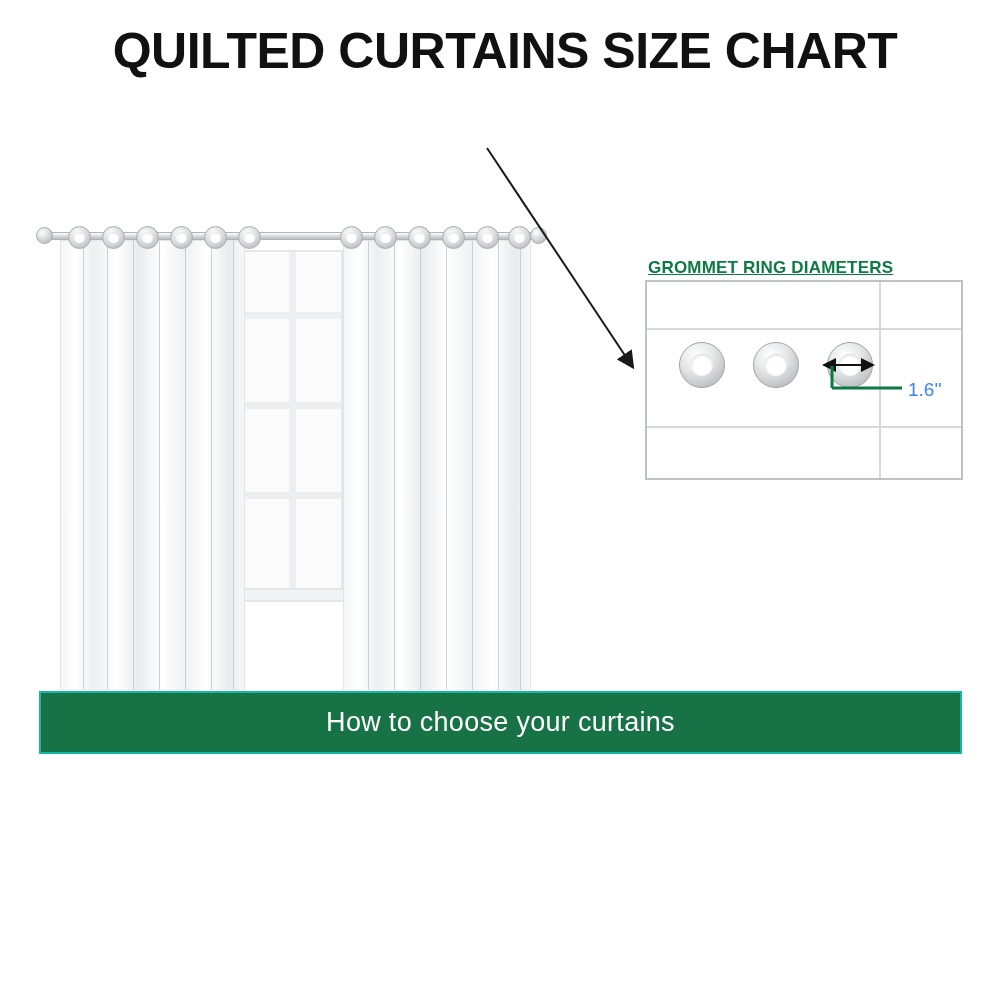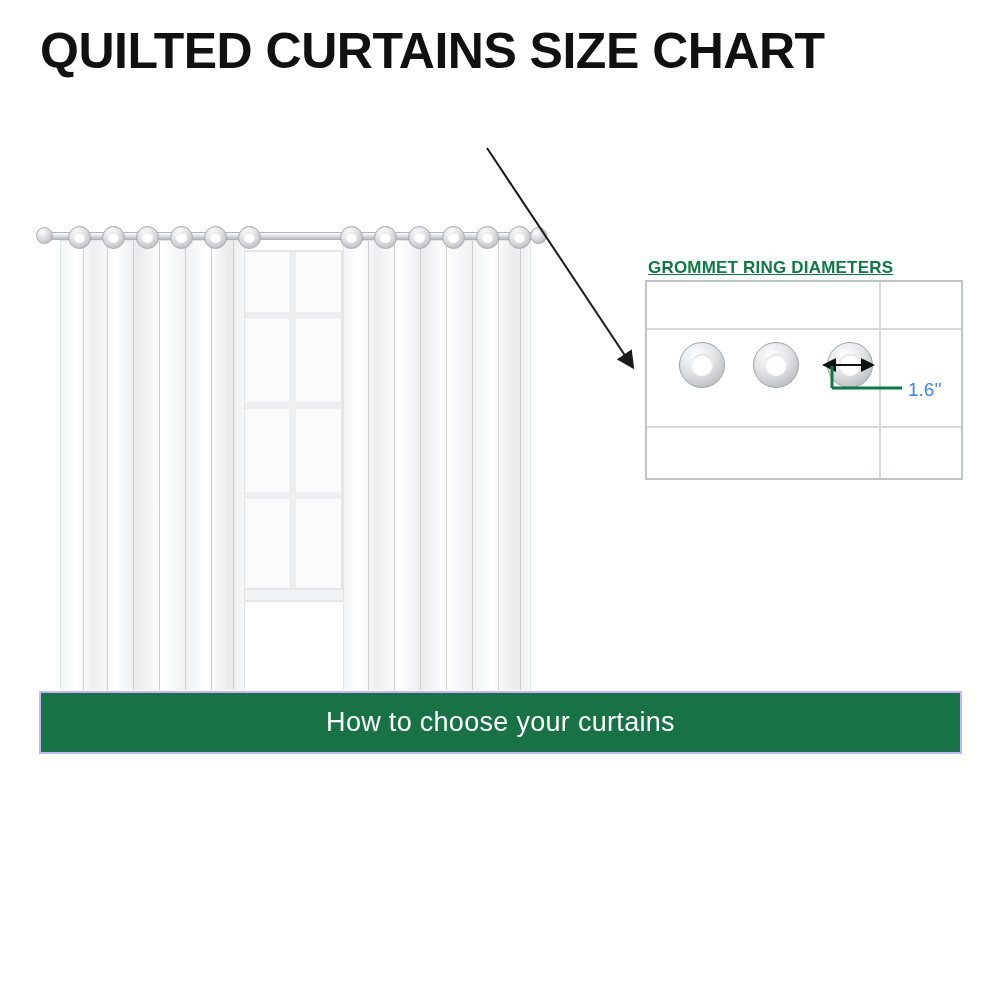--- a/index.html
+++ b/index.html
@@ -20,20 +20,21 @@
     position: absolute;
     left: 40px;
     top: 26px;
     width: 930px;
     font-size: 50px;
     font-weight: bold;
     letter-spacing: -0.5px;
     color: #111111;
     line-height: 1;
     white-space: nowrap;
+    text-align: center;
   }
 
   
   .illustration {
     position: absolute;
     left: 0;
     top: 100px;
     width: 1000px;
     height: 580px;
   }
@@ -223,21 +224,21 @@
     width: 925px;
     border: 1px solid #ffffff;
     box-sizing: border-box;
   }
   table.size-chart {
     border-collapse: collapse;
     width: 100%;
     table-layout: fixed;
   }
   table.size-chart td {
-    border: 2px solid #c4b5fd;
+    border: 2px solid #14b8a6;
     background: #177245;
     color: #ffffff;
     text-align: center;
     vertical-align: middle;
     font-size: 19px;
     font-weight: bold;
     padding: 12px 4px;
   }
   table.size-chart td.head {
     font-size: 27px;

